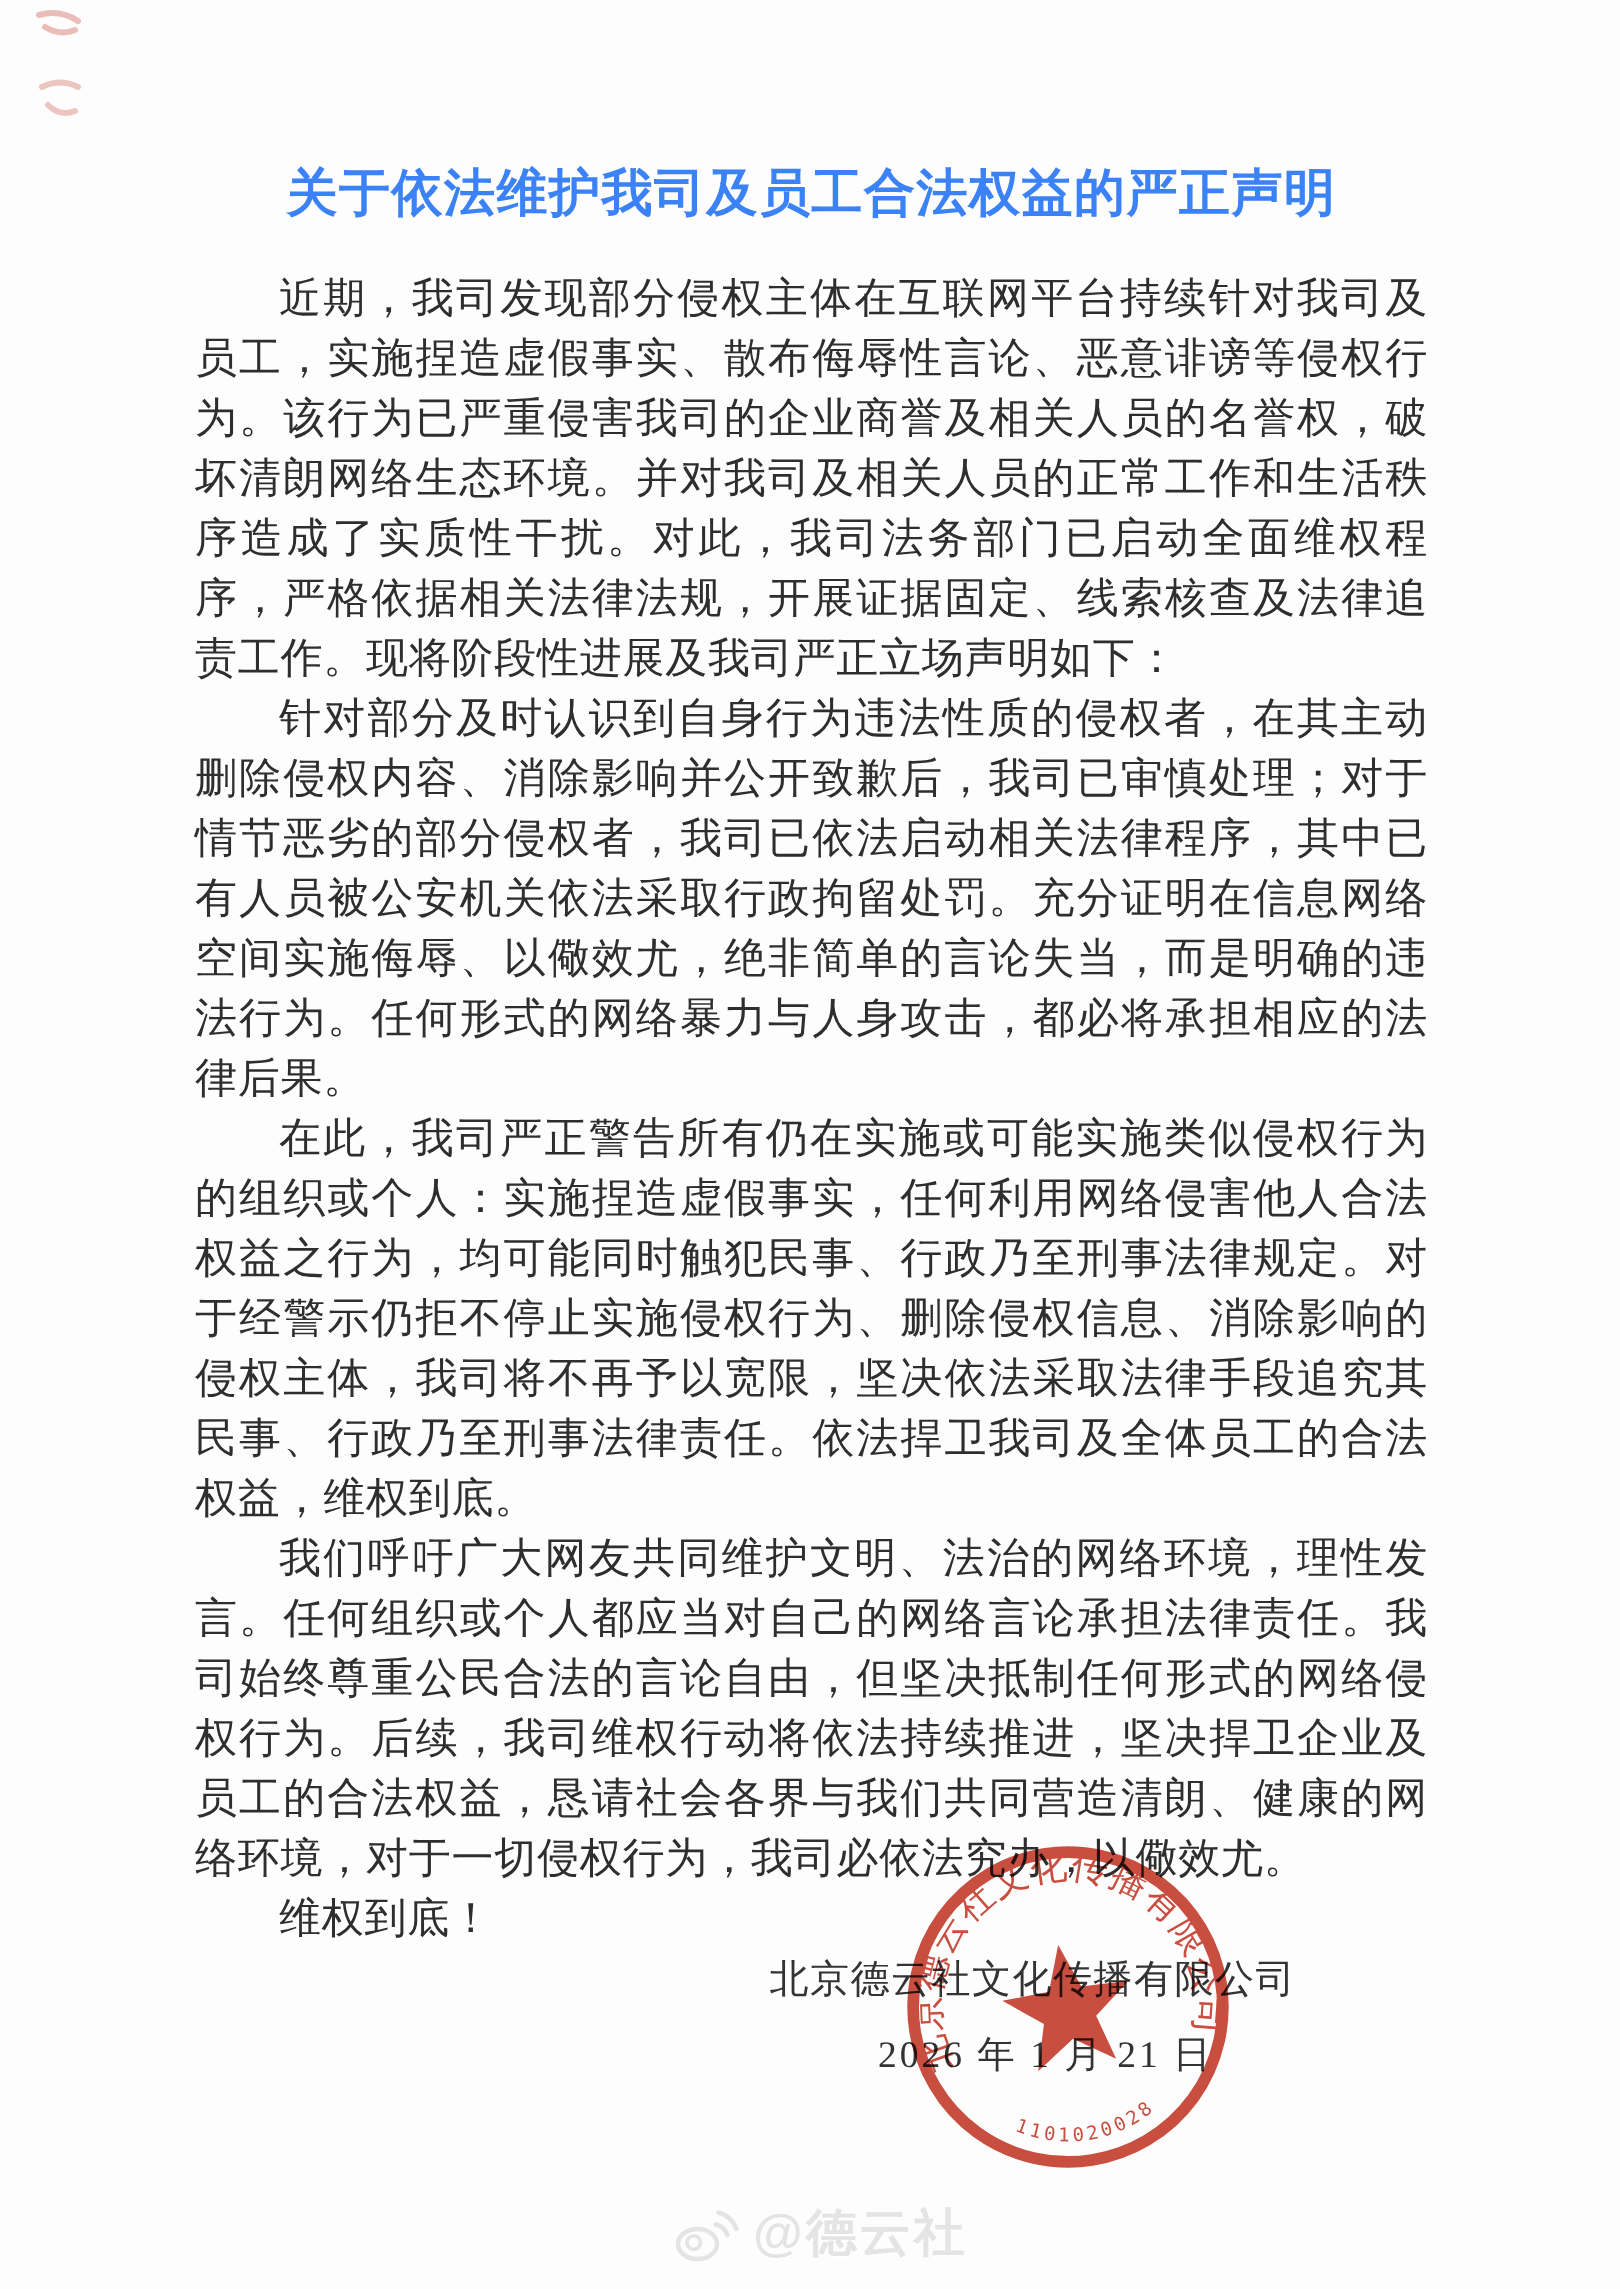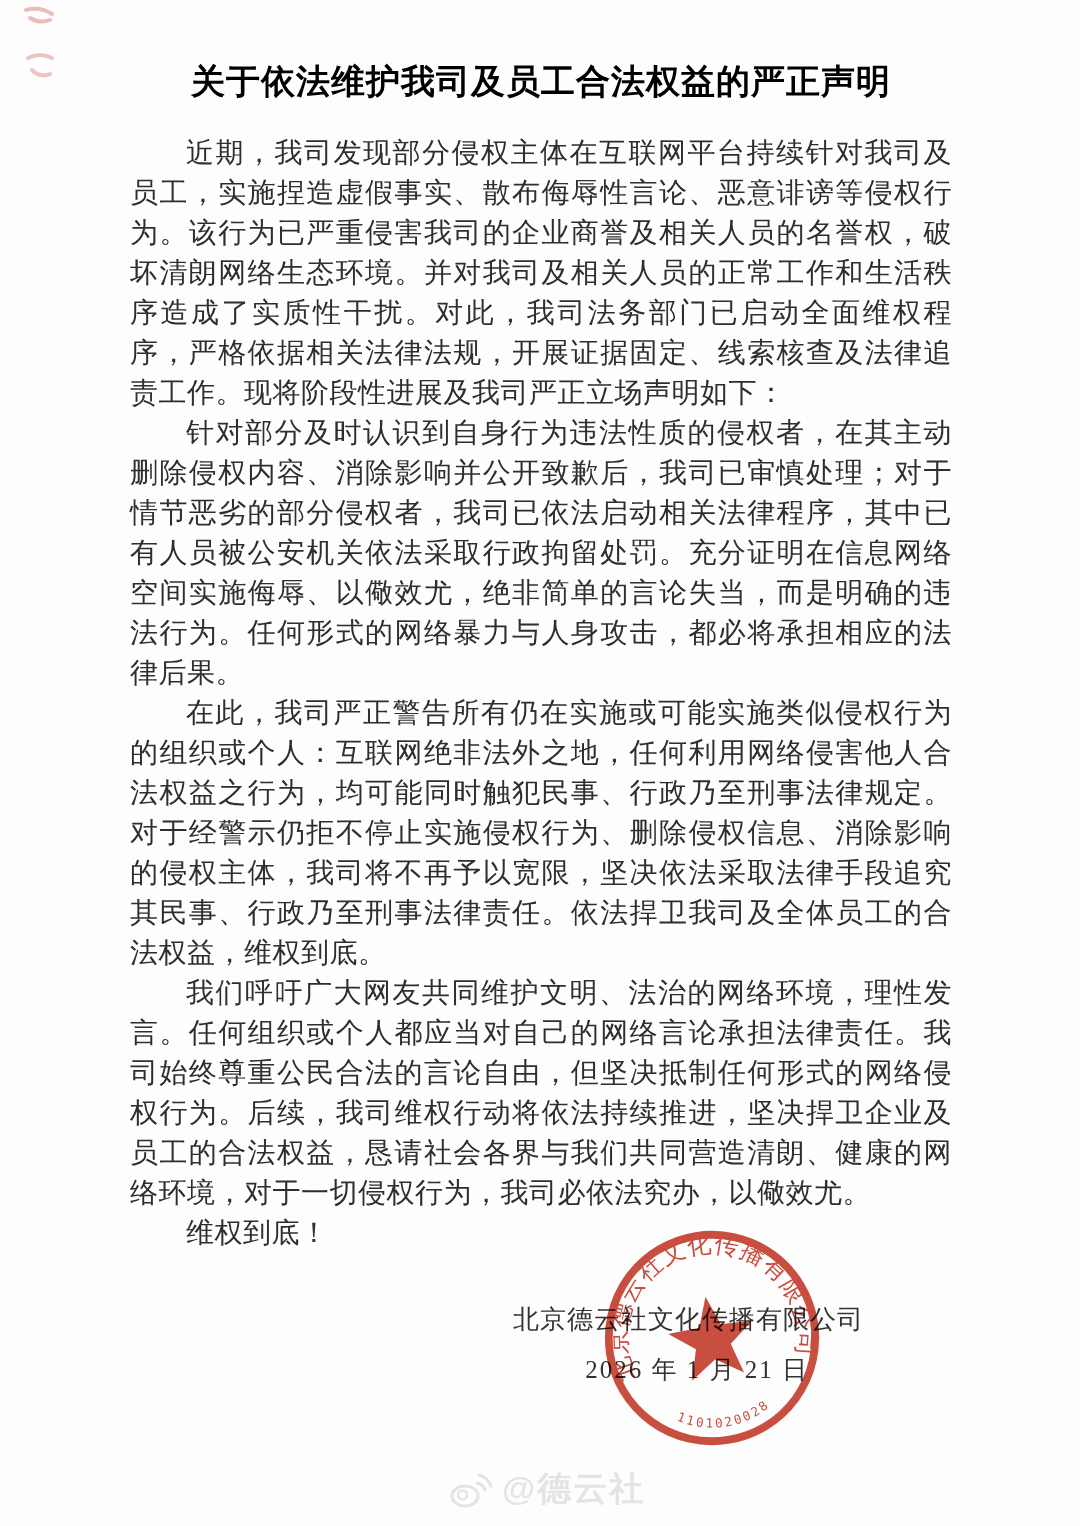--- a/index.html
+++ b/index.html
@@ -14,26 +14,26 @@
     font-family: "Liberation Serif", "DejaVu Serif", serif;
     color: #2b2b2b;
   }
   .doc {
     position: absolute;
     left: 130px;
     top: 0;
     width: 822px;
   }
   .doc-title {
-    margin-top: 59px;
+    margin-top: 106px;
     text-align: center;
     font-size: 34px;
     font-weight: bold;
     letter-spacing: 1px;
-    color: #000000;
+    color: #3b82f6;
   }
   .body-text { margin-top: 28px; }
   .body-text p {
     font-size: 28px;
     line-height: 40px;
     text-align: justify;
     text-indent: 2em;
     letter-spacing: 0.5px;
     color: #2e2e2e;
   }
@@ -98,21 +98,21 @@
     <path d="M8 6 q14 -4 26 4 M12 14 q10 6 20 2" stroke="rgba(200,70,55,0.35)" stroke-width="4" fill="none" stroke-linecap="round"></path>
     <path d="M10 54 q12 -6 24 0 M14 66 q8 8 18 4" stroke="rgba(200,70,55,0.3)" stroke-width="4" fill="none" stroke-linecap="round"></path>
   </svg>
 
   <div class="doc">
     <h1 class="doc-title">关于依法维护我司及员工合法权益的严正声明</h1>
 
     <div class="body-text">
       <p>近期，我司发现部分侵权主体在互联网平台持续针对我司及员工，实施捏造虚假事实、散布侮辱性言论、恶意诽谤等侵权行为。该行为已严重侵害我司的企业商誉及相关人员的名誉权，破坏清朗网络生态环境。并对我司及相关人员的正常工作和生活秩序造成了实质性干扰。对此，我司法务部门已启动全面维权程序，严格依据相关法律法规，开展证据固定、线索核查及法律追责工作。现将阶段性进展及我司严正立场声明如下：</p>
       <p>针对部分及时认识到自身行为违法性质的侵权者，在其主动删除侵权内容、消除影响并公开致歉后，我司已审慎处理；对于情节恶劣的部分侵权者，我司已依法启动相关法律程序，其中已有人员被公安机关依法采取行政拘留处罚。充分证明在信息网络空间实施侮辱、以儆效尤，绝非简单的言论失当，而是明确的违法行为。任何形式的网络暴力与人身攻击，都必将承担相应的法律后果。</p>
-      <p>在此，我司严正警告所有仍在实施或可能实施类似侵权行为的组织或个人：互联网绝非法外之地，任何利用网络侵害他人合法权益之行为，均可能同时触犯民事、行政乃至刑事法律规定。对于经警示仍拒不停止实施侵权行为、删除侵权信息、消除影响的侵权主体，我司将不再予以宽限，坚决依法采取法律手段追究其民事、行政乃至刑事法律责任。依法捍卫我司及全体员工的合法权益，维权到底。</p>
+      <p>在此，我司严正警告所有仍在实施或可能实施类似侵权行为的组织或个人：实施捏造虚假事实，任何利用网络侵害他人合法权益之行为，均可能同时触犯民事、行政乃至刑事法律规定。对于经警示仍拒不停止实施侵权行为、删除侵权信息、消除影响的侵权主体，我司将不再予以宽限，坚决依法采取法律手段追究其民事、行政乃至刑事法律责任。依法捍卫我司及全体员工的合法权益，维权到底。</p>
       <p>我们呼吁广大网友共同维护文明、法治的网络环境，理性发言。任何组织或个人都应当对自己的网络言论承担法律责任。我司始终尊重公民合法的言论自由，但坚决抵制任何形式的网络侵权行为。后续，我司维权行动将依法持续推进，坚决捍卫企业及员工的合法权益，恳请社会各界与我们共同营造清朗、健康的网络环境，对于一切侵权行为，我司必依法究办，以儆效尤。</p>
       <p class="closing">维权到底！</p>
     </div>
   </div>
 
   <div class="sign-block">
     <div class="sign-company">北京德云社文化传播有限公司</div>
     <div class="sign-date">2026 年 1 月 21 日</div>
   </div>
 

